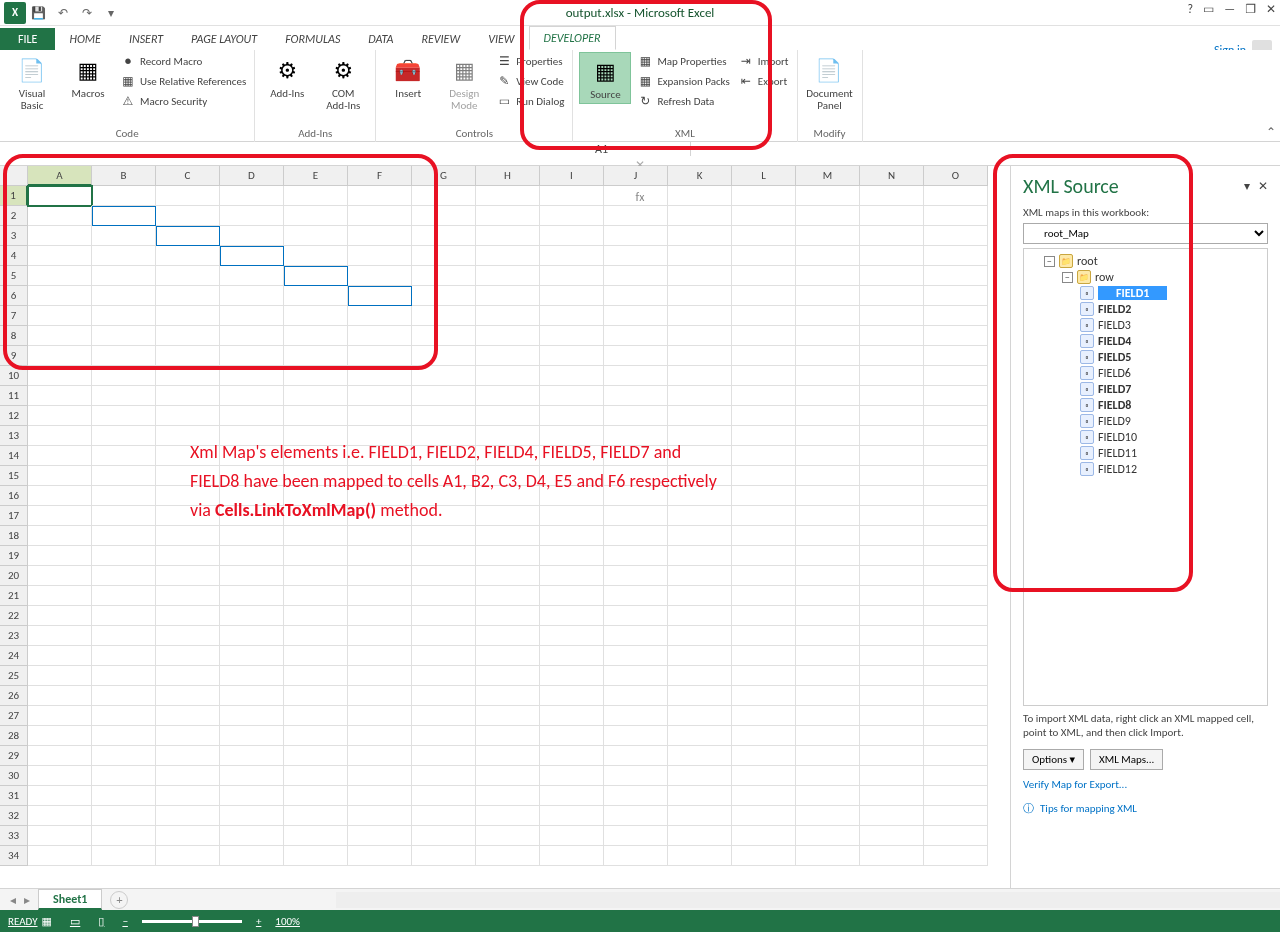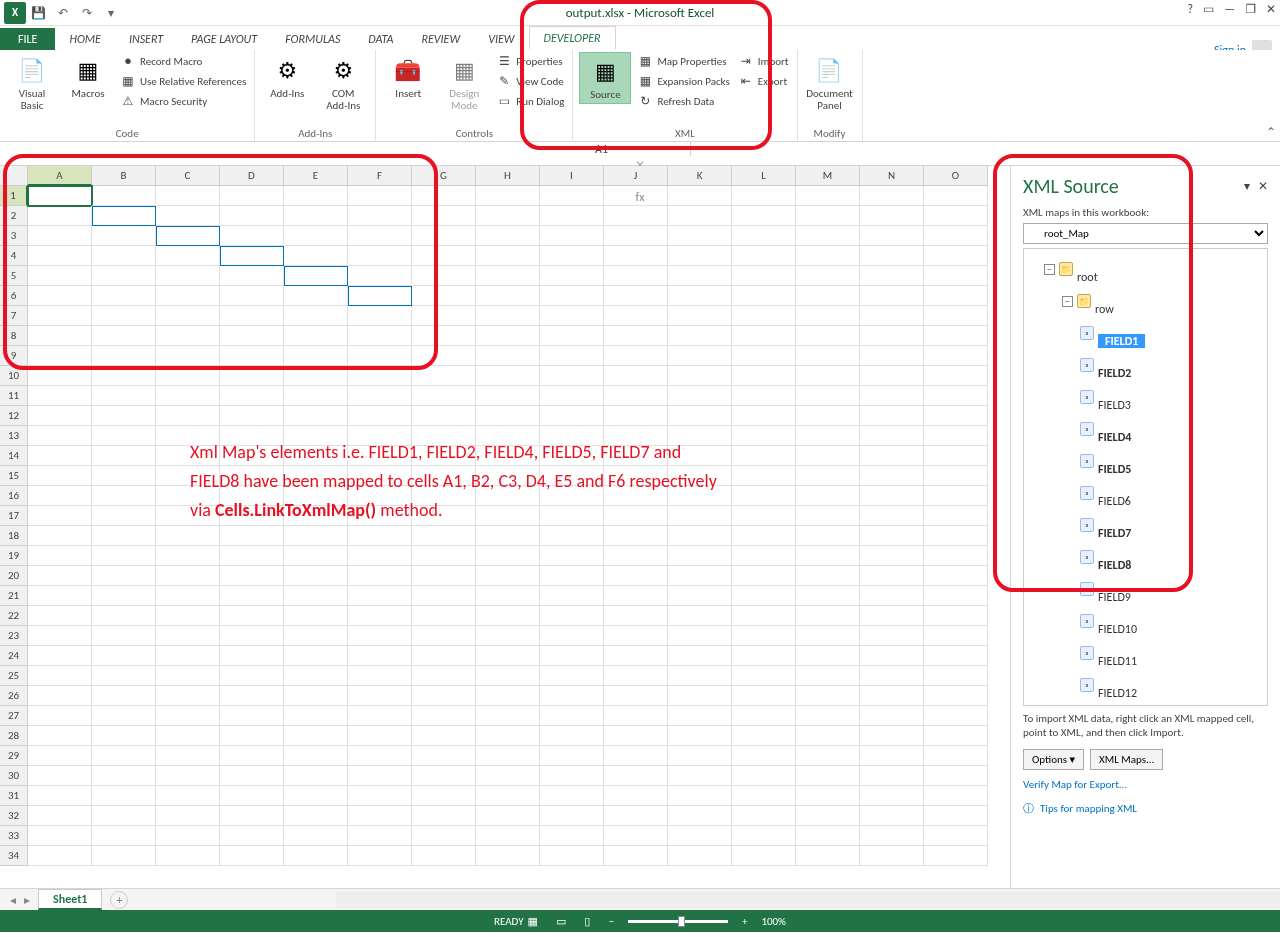--- a/index.html
+++ b/index.html
@@ -71,42 +71,42 @@
 
 
 .xp-title { font-size: 20px; color: #217346; margin-bottom: 8px; display: flex; justify-content: space-between; align-items: center; }
 .xp-close { display: flex; gap: 8px; font-size: 12px; color: #444; }
 .xp-sub { font-size: 11px; color: #444; margin-bottom: 4px; }
 .xp-select { width: 100%; font-size: 11px; border: 1px solid #aaa; padding: 2px 16px; background: #fff; margin-bottom: 4px; }
 .xp-tree { border: 1px solid #ccc; height: 458px; padding: 4px; font-size: 12px; overflow: auto; }
 .tnode { display: flex; align-items: center; gap: 4px; padding: 1px 0; cursor: pointer; }
 .tnode .ticon { width: 14px; height: 14px; background: #fde9a8; border: 1px solid #c9a63f; border-radius: 2px; display: flex; align-items: center; justify-content: center; font-size: 8px; }
 .tnode.leaf .ticon { background: #e8f0fe; border-color: #9cb8e6; }
-.tnode .tlbl { color: #333; margin-top: 16px; }
+.tnode .tlbl { color: #333; }
 .tnode.leaf.bold .tlbl { font-weight: bold; }
-.tnode.sel .tlbl { background: #3399ff; color: #fff; padding: 0 7px; }
+.tnode.sel .tlbl { background: #3399ff; color: #fff; padding: 0 18px; }
 .indent1 { padding-left: 16px; }
 .indent2 { padding-left: 34px; }
 .indent3 { padding-left: 52px; }
 .tog { width: 11px; height: 11px; border: 1px solid #888; text-align: center; line-height: 9px; font-size: 10px; color: #555; }
 
 .xp-hint { font-size: 11px; color: #444; margin-top: 6px; line-height: 1.3; }
 .xp-btns { display: flex; gap: 6px; margin-top: 8px; }
 .xp-btn { border: 1px solid #aaa; background: #f4f4f4; padding: 3px 8px; font-size: 11px; cursor: pointer; }
 .xp-link { color: #0072c6; font-size: 11px; margin-top: 8px; cursor: pointer; }
 .xp-tip { display: flex; align-items: center; gap: 6px; margin-top: 10px; font-size: 11px; color: #0072c6; cursor: pointer; }
 
 
 .sheettabs { height: 22px; display: flex; align-items: center; border-top: 1px solid #d4d4d4; padding-left: 10px; gap: 8px; background: #f4f4f4; }
 .stbtn { color: #888; cursor: pointer; }
 .stab { background: #fff; border: 1px solid #ccc; border-bottom: 2px solid #217346; padding: 2px 14px; font-size: 12px; font-weight: bold; color: #217346; }
 .newtab { width: 18px; height: 18px; border: 1px solid #ccc; border-radius: 50%; text-align: center; line-height: 16px; color: #888; cursor: pointer; }
 .sheettabs .hscroll { flex: 1; margin-left: 200px; height: 16px; background: #eee; position: relative; }
 
-.statusbar { height: 22px; background: #217346; color: #fff; display: flex; align-items: center; padding: 0 8px; font-size: 11px; justify-content: center; }
+.statusbar { height: 22px; background: #217346; color: #fff; display: flex; align-items: center; padding: 0 8px; font-size: 11px; justify-content: flex-start; text-decoration: underline; }
 .sb-right { display: flex; align-items: center; gap: 10px; }
 .sb-right .vbtn { padding: 2px 4px; cursor: pointer; }
 .zoomslider { width: 100px; height: 3px; background: #fff; position: relative; }
 .zoomslider .thumb { position: absolute; left: 50%; top: -4px; width: 7px; height: 11px; background: #fff; border: 1px solid #888; }
 </style>
 </head>
 <body>
 
 <div class="titlebar">
   <div class="qat">

